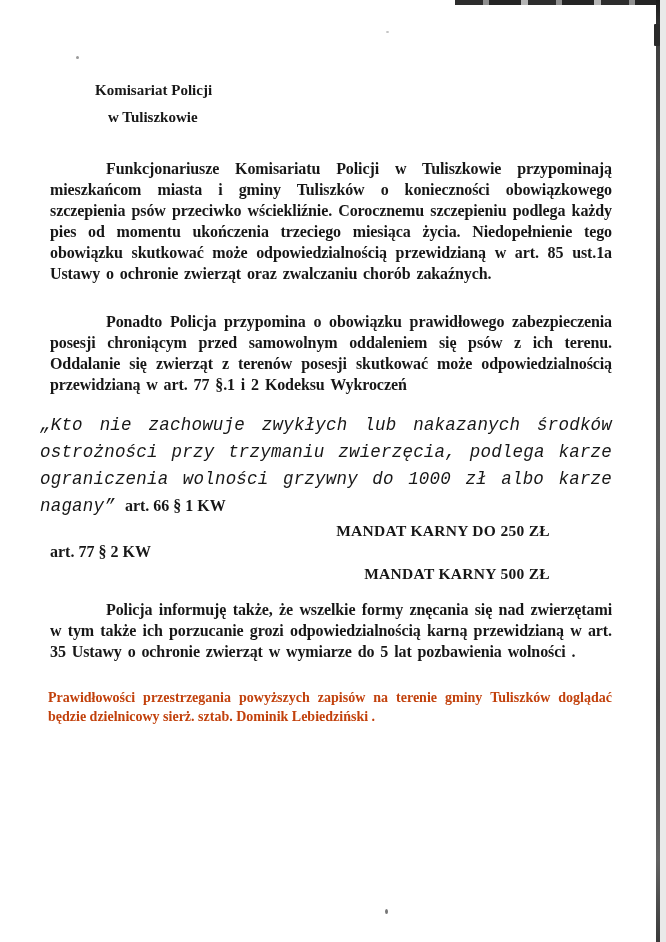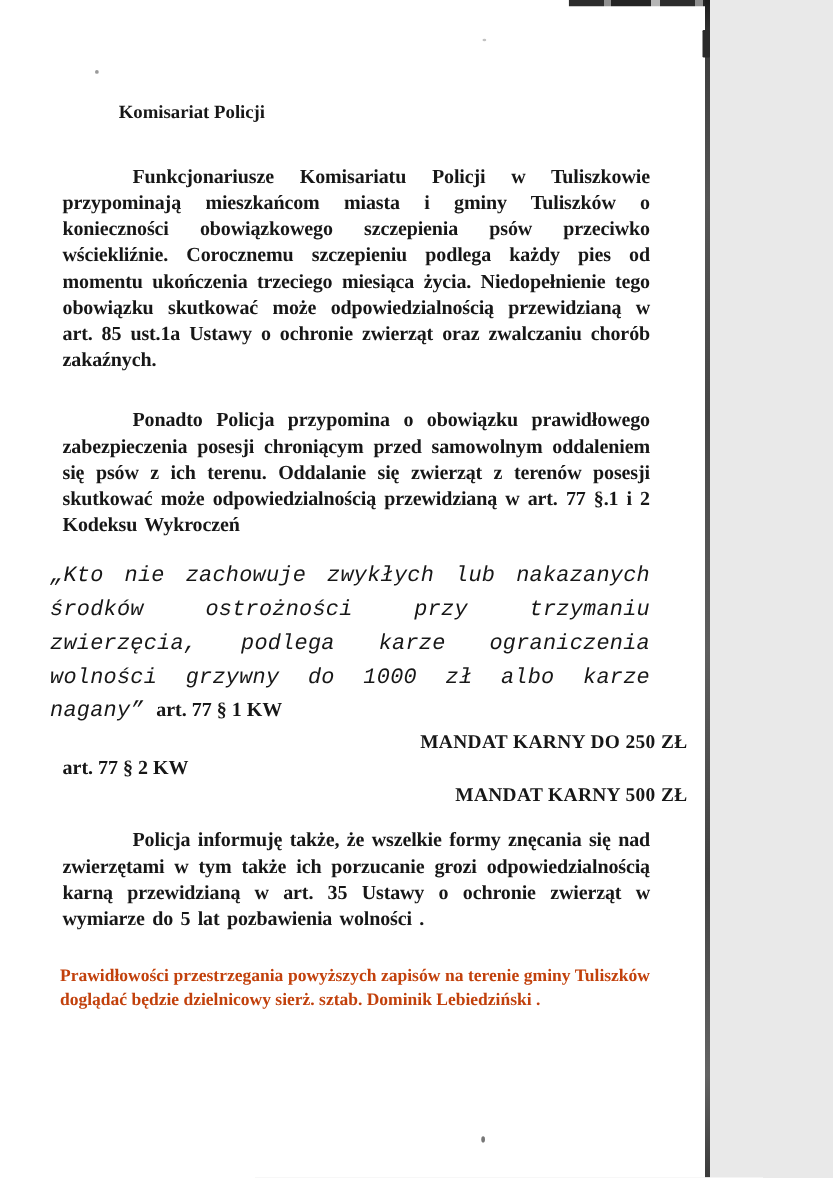--- a/index.html
+++ b/index.html
@@ -3,21 +3,21 @@
 <meta charset="utf-8">
 <style>
   html,body { margin:0; padding:0; }
   body {
     width:666px; height:942px;
     background:#e9e9e9;
     font-family:"Liberation Serif", serif;
   }
   .page {
     position:relative;
-    width:568px; height:942px;
+    width:660px; height:942px;
     background:#ffffff;
     overflow:hidden;
     color:#171717;
   }
   .content { padding:0 48px 0 50px; }
 
   
   .top-strip {
     position:absolute; top:0; left:455px; right:0; height:5px;
     background:repeating-linear-gradient(90deg,
@@ -106,29 +106,30 @@
   <div class="right-strip"></div>
   <div class="right-blob"></div>
   <div class="speckle sp1"></div>
   <div class="speckle sp2"></div>
   <div class="speckle sp3"></div>
 
   <div class="content">
 
     <div class="sender">
       <div class="sender-line1">Komisariat Policji</div>
+      <div class="sender-line2">w Tuliszkowie</div>
     </div>
 
 
     <p class="body-par p1">Funkcjonariusze Komisariatu Policji w Tuliszkowie przypominają mieszkańcom miasta i gminy Tuliszków o konieczności obowiązkowego szczepienia psów przeciwko wściekliźnie. Corocznemu szczepieniu podlega każdy pies od momentu ukończenia trzeciego miesiąca życia. Niedopełnienie tego obowiązku skutkować może odpowiedzialnością przewidzianą w art. 85 ust.1a Ustawy o ochronie zwierząt oraz zwalczaniu chorób zakaźnych.</p>
 
     <p class="body-par p2">Ponadto Policja przypomina o obowiązku prawidłowego zabezpieczenia posesji chroniącym przed samowolnym oddaleniem się psów z ich terenu. Oddalanie się zwierząt z terenów posesji skutkować może odpowiedzialnością przewidzianą w art. 77 §.1 i 2 Kodeksu Wykroczeń</p>
 
     <div class="quote q1">
-      <span class="script">„Kto nie zachowuje zwykłych lub nakazanych środków ostrożności przy trzymaniu zwierzęcia, podlega karze ograniczenia wolności grzywny do 1000 zł albo karze nagany”</span><span class="ref-inline">art. 77 § 1 KW</span>
+      <span class="script">„Kto nie zachowuje zwykłych lub nakazanych środków ostrożności przy trzymaniu zwierzęcia, podlega karze ograniczenia wolności grzywny do 1000 zł albo karze nagany”</span><span class="ref-inline">art. 66 § 1 KW</span>
     </div>
 
     <div class="mandat m1">MANDAT KARNY DO 250 ZŁ</div>
 
 
     <div class="ref-block">art. 77 § 2 KW</div>
 
     <div class="mandat m2">MANDAT KARNY 500 ZŁ</div>
 
     <p class="body-par p3">Policja informuję także, że wszelkie formy znęcania się nad zwierzętami w tym także ich porzucanie grozi odpowiedzialnością karną przewidzianą w art. 35 Ustawy o ochronie zwierząt w wymiarze do 5 lat pozbawienia wolności .</p>

